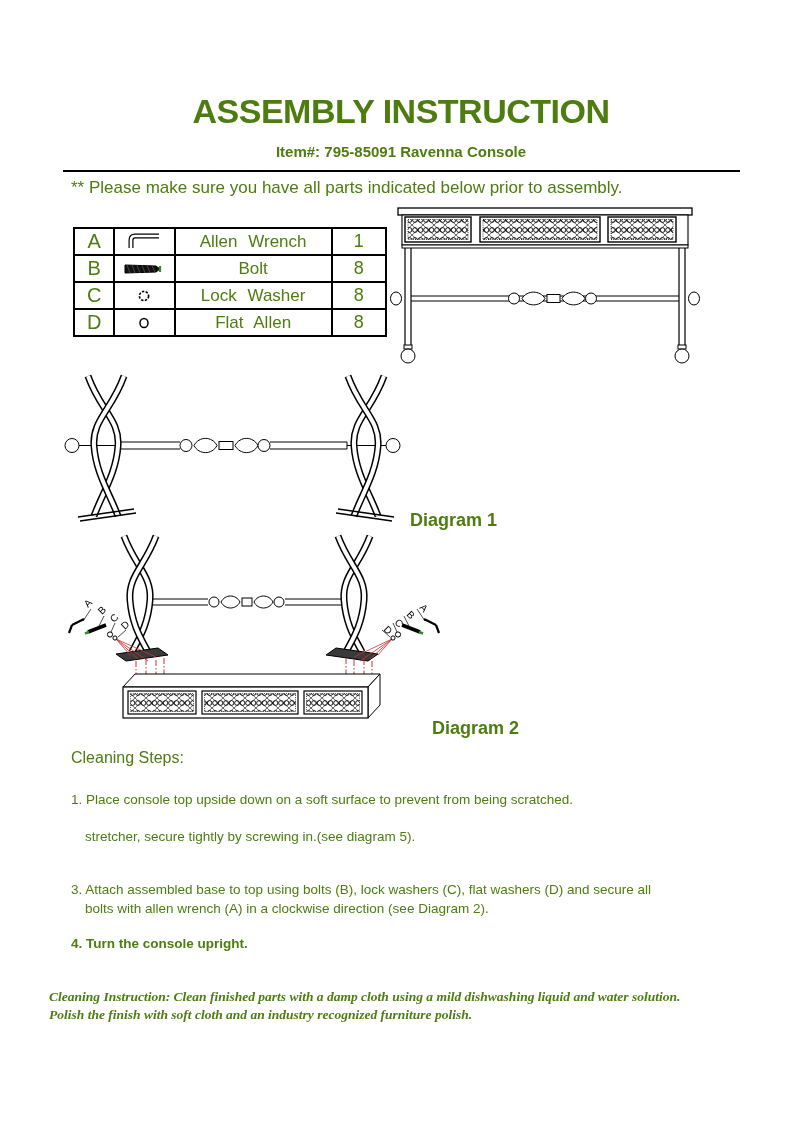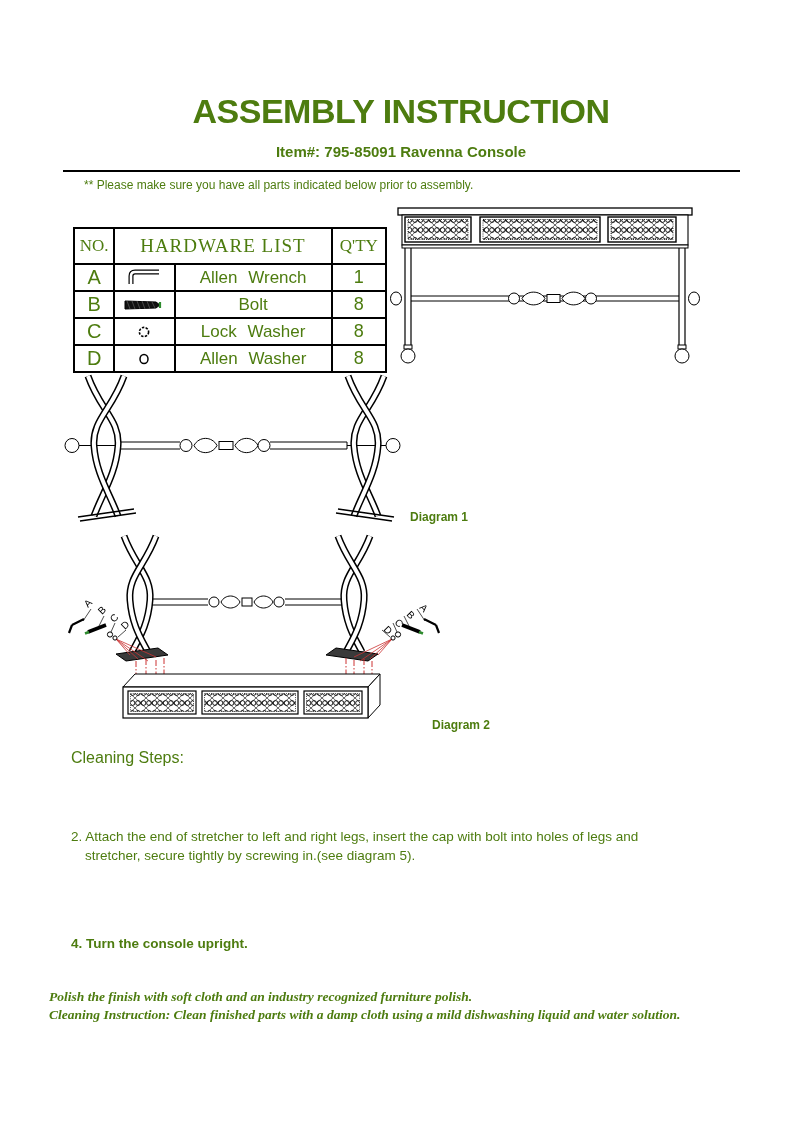--- a/index.html
+++ b/index.html
@@ -11,39 +11,39 @@
   .abs{position:absolute;}
   .doc-title{
     top:92px;left:0;width:802px;text-align:center;
     font-size:34px;font-weight:bold;letter-spacing:-0.5px;
   }
   .item-line{
     top:143px;left:0;width:802px;text-align:center;
     font-size:15px;font-weight:bold;
   }
   .rule{top:170px;left:63px;width:677px;border-top:2px solid #000;height:0;}
-  .notice{top:178px;left:84px;font-size:12px;}
+  .notice{top:178px;left:71px;font-size:17px;}
 
   
   .hw-table{
     top:227px;left:73px;width:314px;
     border:2px solid #000;border-collapse:collapse;table-layout:fixed;
   }
   .hw-table td{border:2px solid #000;padding:0;text-align:center;vertical-align:middle;}
   .hw-table .h-row td{height:34px;font-family:"Liberation Serif",serif;}
   .hw-head-no{font-size:17px;}
   .hw-head-list{font-size:19px;letter-spacing:1px;}
   .hw-head-qty{font-size:17px;}
   .hw-table .d-row td{height:25px;}
   .hw-no{font-size:20px;}
   .hw-name{font-size:17px;text-align:left;padding-left:3px;word-spacing:6px;white-space:nowrap;}
   .hw-qty{font-size:18px;}
   .hw-icon-cell svg{display:block;margin:0 auto;}
 
-  .diag-label{font-size:12px;font-weight:bold;}
+  .diag-label{font-size:18px;font-weight:bold;}
   .d1-label{top:510px;left:410px;}
   .d2-label{top:710px;left:432px;margin-top:8px;}
 
   .steps-heading{top:749px;left:71px;font-size:16px;}
   .step{left:71px;font-size:13.5px;line-height:19px;}
   .step .cont{padding-left:14px;}
   .s1{top:790px;} .s2{top:827px;} .s3{top:880px;} .s4{top:934px;font-weight:bold;}
 
   .cleaning{
     top:988px;left:49px;width:712px;
@@ -64,25 +64,20 @@
   <div class="abs notice">** Please make sure you have all parts indicated below prior to assembly.</div>
 
   <table class="abs hw-table">
     <colgroup>
         <col style="width:40px">
         <col style="width:60px">
         <col style="width:156px">
         <col style="width:54px">
       </colgroup>
     <tbody>
-        <tr class="h-row">
-      <td class="hw-head-no">NO.</td>
-      <td class="hw-head-list" colspan="2">HARDWARE LIST</td>
-      <td class="hw-head-qty">Q'TY</td>
-    </tr>
     <tr class="d-row">
       <td class="hw-no">A</td>
       <td class="hw-icon-cell">
         <span>
           <svg width="42" height="20" viewBox="0 0 42 20">
             <path d="M8,16 L8,8 Q8,4 12,4 L36,4" fill="none" stroke="#000" stroke-width="5"></path>
             <path d="M8,16 L8,8 Q8,4 12,4 L36,4" fill="none" stroke="#fff" stroke-width="2.6"></path>
           </svg>
         </span>
       </td>
@@ -117,21 +112,21 @@
     </tr>
     <tr class="d-row">
       <td class="hw-no">D</td>
       <td class="hw-icon-cell">
         <span>
           <svg width="16" height="16" viewBox="0 0 16 16">
             <ellipse cx="8" cy="8" rx="4" ry="4.6" fill="none" stroke="#000" stroke-width="1.5"></ellipse>
           </svg>
         </span>
       </td>
-      <td class="hw-name">Allen Washer</td>
+      <td class="hw-name">Flat Allen</td>
       <td class="hw-qty">8</td>
     </tr>
   </tbody>
     </table>
 
   <svg class="abs" style="top:205px;left:390px;" width="310" height="162" viewBox="0 0 310 162">
     <defs>
       <pattern id="latC" width="11" height="10" patternUnits="userSpaceOnUse">
         <circle cx="3" cy="5" r="2.4" fill="none" stroke="#000" stroke-width="0.9"></circle>
         <circle cx="8.5" cy="5" r="2.4" fill="none" stroke="#000" stroke-width="0.9"></circle>
@@ -274,26 +269,32 @@
       <rect x="144" y="163" width="96" height="23" stroke-width="1.2"></rect>
       <rect x="246" y="163" width="58" height="23" stroke-width="1.2"></rect>
       <rect x="72.5" y="165.5" width="63" height="18" fill="url(#latT)" stroke-width="0.7" stroke-dasharray="1,1.2"></rect>
       <rect x="146.5" y="165.5" width="91" height="18" fill="url(#latT)" stroke-width="0.7" stroke-dasharray="1,1.2"></rect>
       <rect x="248.5" y="165.5" width="53" height="18" fill="url(#latT)" stroke-width="0.7" stroke-dasharray="1,1.2"></rect>
     </g>
   </svg>
   <div class="abs diag-label d2-label">Diagram 2</div>
 
   <div class="abs steps-heading">Cleaning Steps:</div>
+  <div class="abs step s1">
+    <div>1. Place console top upside down on a soft surface to prevent from being scratched.</div>
+  </div>
   <div class="abs step s2">
-    <div>2. Attach the end of stretcher to left and right legs, insert the cap with bolt into holes of legs and</div>
     <div class="cont">stretcher, secure tightly by screwing in.(see diagram 5).</div>
+  </div>
+  <div class="abs step s3">
+    <div>3. Attach assembled base to top using bolts (B), lock washers (C), flat washers (D) and secure all</div>
+    <div class="cont">bolts with allen wrench (A) in a clockwise direction (see Diagram 2).</div>
   </div>
   <div class="abs step s4">
     <div>4. Turn the console upright.</div>
   </div>
 
   <div class="abs cleaning">
+    <div>Cleaning Instruction: Clean finished parts with a damp cloth using a mild dishwashing liquid and water solution.</div>
     <div>Polish the finish with soft cloth and an industry recognized furniture polish.</div>
-    <div>Cleaning Instruction: Clean finished parts with a damp cloth using a mild dishwashing liquid and water solution.</div>
   </div>
 
 </div>
 
 </body></html>

